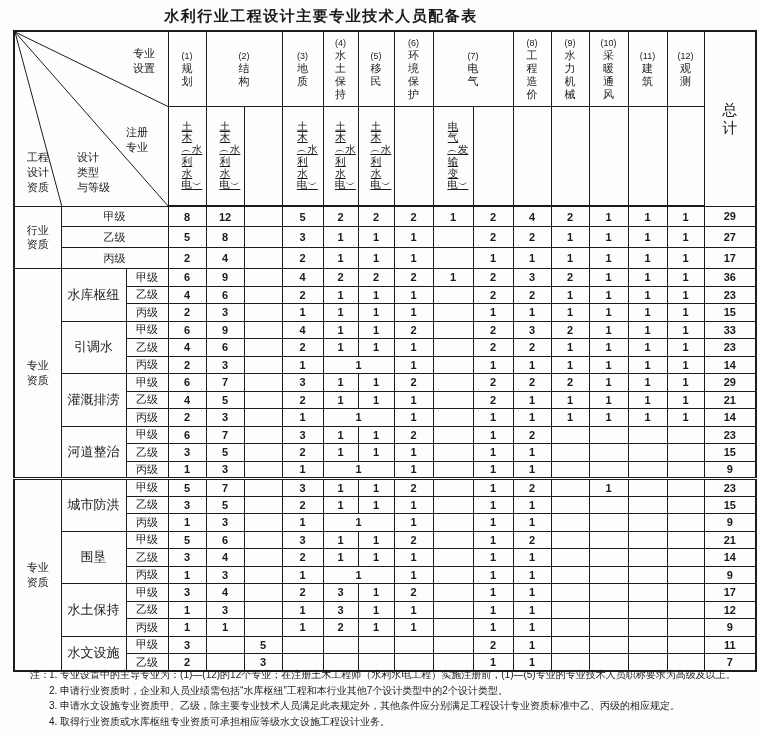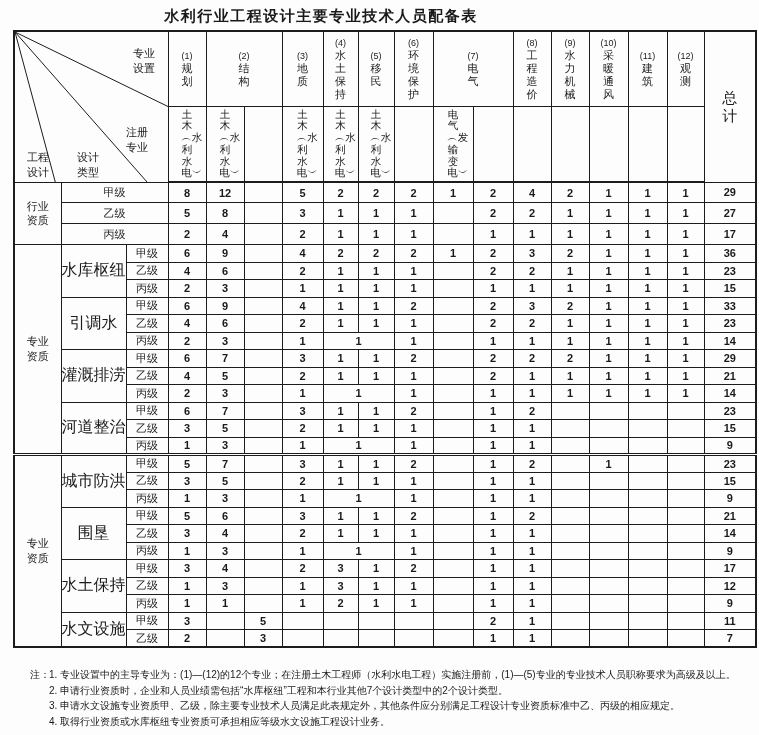--- a/index.html
+++ b/index.html
@@ -16,35 +16,35 @@
     position:absolute; left:13px; top:30px; width:742px;
     border-collapse:collapse; table-layout:fixed;
     border:2px solid #1c1c1c;
   }
   th,td {
     border:1px solid #1c1c1c; padding:0;
     text-align:center; vertical-align:middle; font-weight:normal;
     overflow:hidden;
   }
   tr.name-row { height:75px; }
-  tr.reg-row  { height:76px; }
+  tr.reg-row  { height:100px;text-decoration:underline; }
   tr.reg-row td { border-bottom:2px solid #1c1c1c; }
   tbody tr { height:17.5px; }
   tr.thick-top td { border-top:3px double #1c1c1c; }
 
   .colno { font-size:9px; padding-top:2px; line-height:1.2; }
   .vert {
     width:1.08em; margin:0 auto; word-break:break-all;
     font-size:11px; line-height:1.18; letter-spacing:0;
   }
   td.reg .vert { font-size:10.5px; line-height:1.12; }
   th.total-head .vert { font-size:15px; }
 
   td.glabel div { width:2.4em; margin:16px auto; font-size:11px; line-height:1.35; }
-  td.tname { font-size:16px; }
+  td.tname { font-size:13px; }
   td.grade { font-size:11px; }
   td.val { font-size:11px; font-weight:bold; }
 
   th.corner { position:relative; }
   .corner svg { position:absolute; left:0; top:0; }
   .clabel {
     position:absolute; font-size:11px; line-height:1.35;
     white-space:pre-line; text-align:left;
   }
   .cl-setup { left:118px; top:14px; }

